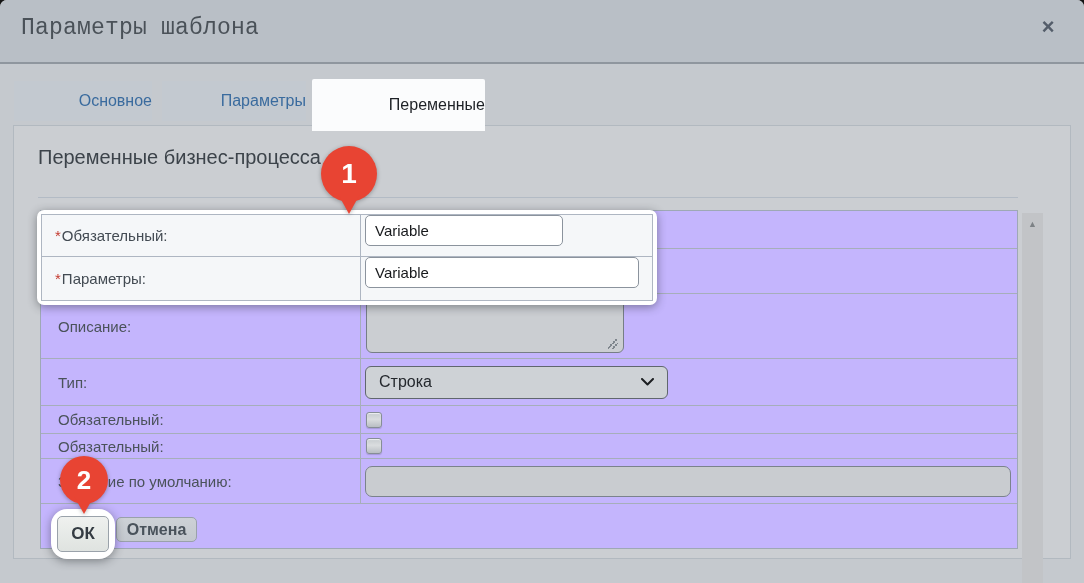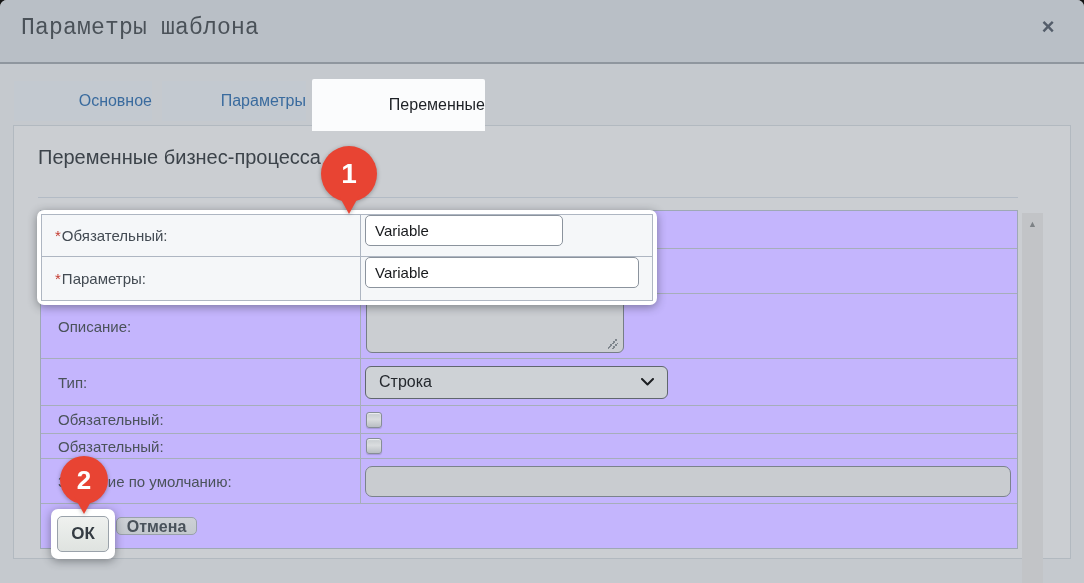--- a/index.html
+++ b/index.html
@@ -122,33 +122,33 @@
   input.white-input {
     height: 31px; background: #ffffff; border: 1px solid #8b939d; border-radius: 5px;
     font-size: 15px; color: #17191c; padding: 0 9px; outline: none;
   }
   .w1 { width: 198px; }
   .w2 { width: 274px; height: 32px; }
 
   
   .overlay-ok {
     position: absolute; left: 51px; top: 509px; width: 64px; height: 50px;
-    background: #ffffff; border-radius: 7px;
+    background: #ffffff; border-radius: 16px;
     box-shadow: 0 2px 10px rgba(30,35,40,.45); z-index: 7;
     display: flex; align-items: center; justify-content: center;
   }
   .ok-btn {
     width: 52px; height: 36px;
     background: linear-gradient(180deg, #eff1ef, #dfe3e0);
     border: 1px solid #9aa2aa; border-radius: 5px;
     font-family: "Liberation Sans", sans-serif;
     font-size: 17px; font-weight: 600; color: #343b42; cursor: pointer;
   }
   .cancel-btn {
-    position: absolute; left: 116px; top: 517px; width: 81px; height: 18px;
+    position: absolute; left: 116px; top: 517px; width: 81px; height: 25px;
     background: linear-gradient(180deg, #cdd1d6, #c3c8ce);
     border: 1px solid #99a1aa; border-radius: 5px;
     font-family: "Liberation Sans", sans-serif;
     font-size: 16px; font-weight: 600; color: #49525b; cursor: pointer; z-index: 2;
   }
 
   
   .pin { position: absolute; z-index: 10; filter: drop-shadow(0 1px 2px rgba(0,0,0,.3)); }
   .pin-head {
     border-radius: 50%; background: #e84433; color: #fff; font-weight: 700;

